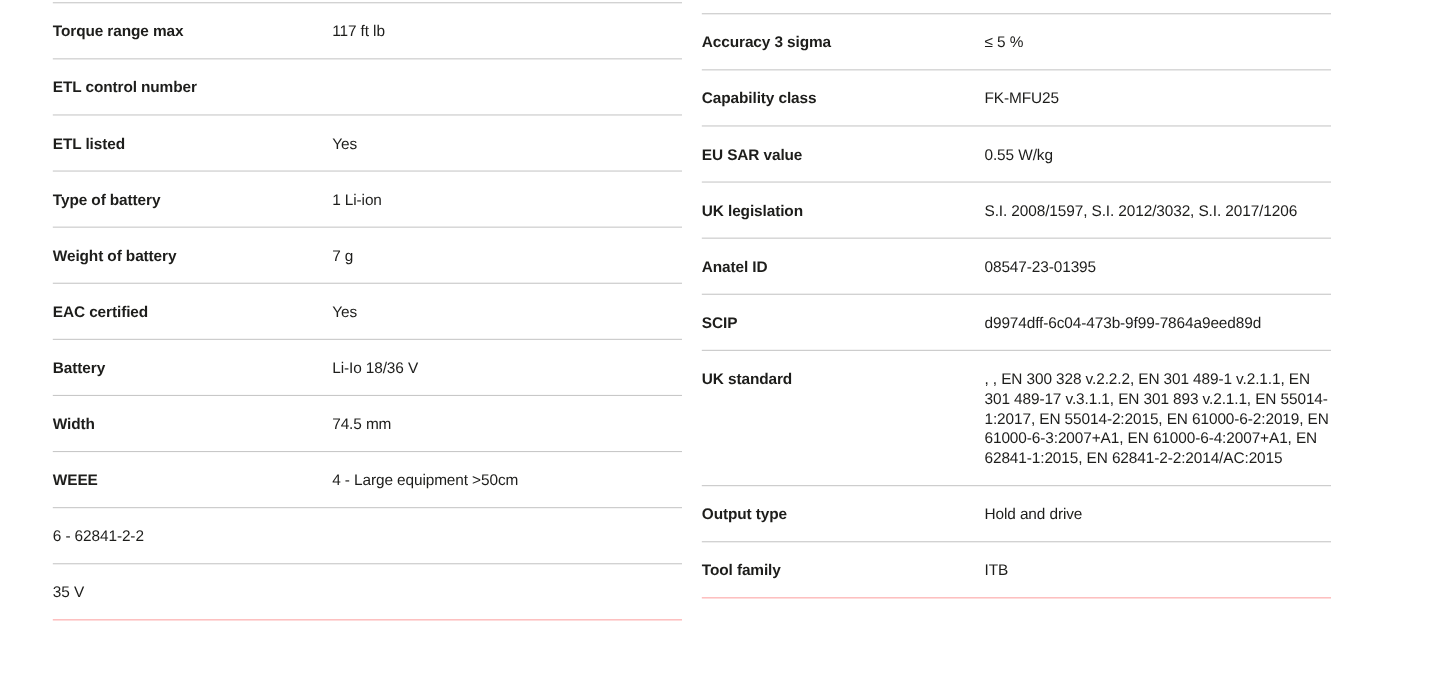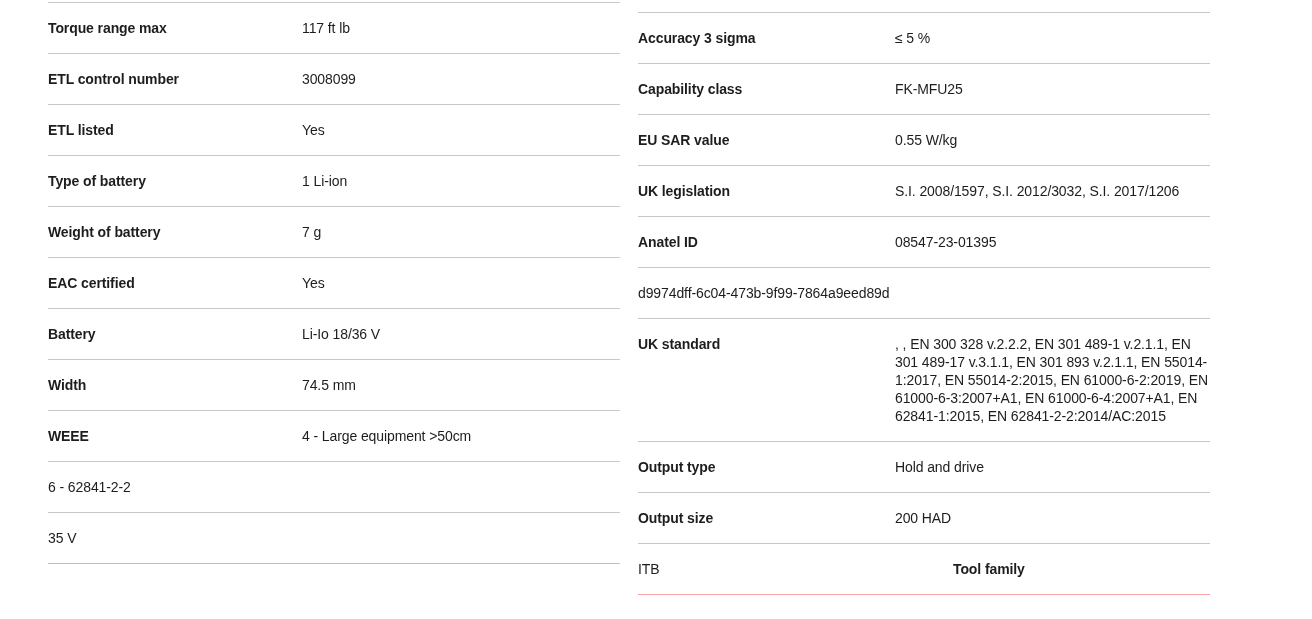--- a/index.html
+++ b/index.html
@@ -45,21 +45,20 @@
 </head>
 <body>
 
 <div class="spec-table" id="left-table">
   <div class="row">
     <div class="cell label">Torque range max</div>
     <div class="cell value">117 ft lb</div>
   </div>
   <div class="row">
     <div class="cell label">ETL control number</div>
-    <div class="cell value">3008099</div>
   </div>
   <div class="row">
     <div class="cell label">ETL listed</div>
     <div class="cell value">Yes</div>
   </div>
   <div class="row">
     <div class="cell label">Type of battery</div>
     <div class="cell value">1 Li-ion</div>
   </div>
   <div class="row">
@@ -105,31 +104,28 @@
   </div>
   <div class="row">
     <div class="cell label">UK legislation</div>
     <div class="cell value">S.I. 2008/1597, S.I. 2012/3032, S.I. 2017/1206</div>
   </div>
   <div class="row">
     <div class="cell label">Anatel ID</div>
     <div class="cell value">08547-23-01395</div>
   </div>
   <div class="row">
+    <div class="cell label">SCIP</div>
     <div class="cell value">d9974dff-6c04-473b-9f99-7864a9eed89d</div>
   </div>
   <div class="row">
     <div class="cell label">UK standard</div>
     <div class="cell value">, , EN 300 328 v.2.2.2, EN 301 489-1 v.2.1.1, EN 301 489-17 v.3.1.1, EN 301 893 v.2.1.1, EN 55014-1:2017, EN 55014-2:2015, EN 61000-6-2:2019, EN 61000-6-3:2007+A1, EN 61000-6-4:2007+A1, EN 62841-1:2015, EN 62841-2-2:2014/AC:2015</div>
   </div>
   <div class="row">
     <div class="cell label">Output type</div>
     <div class="cell value">Hold and drive</div>
   </div>
   <div class="row">
-    <div class="cell label">Output size</div>
-    <div class="cell value">200 HAD</div>
-  </div>
-  <div class="row">
+    <div class="cell label">Tool family</div>
     <div class="cell value">ITB</div>
-    <div class="cell label">Tool family</div>
   </div>
 </div>
 
 </body></html>

